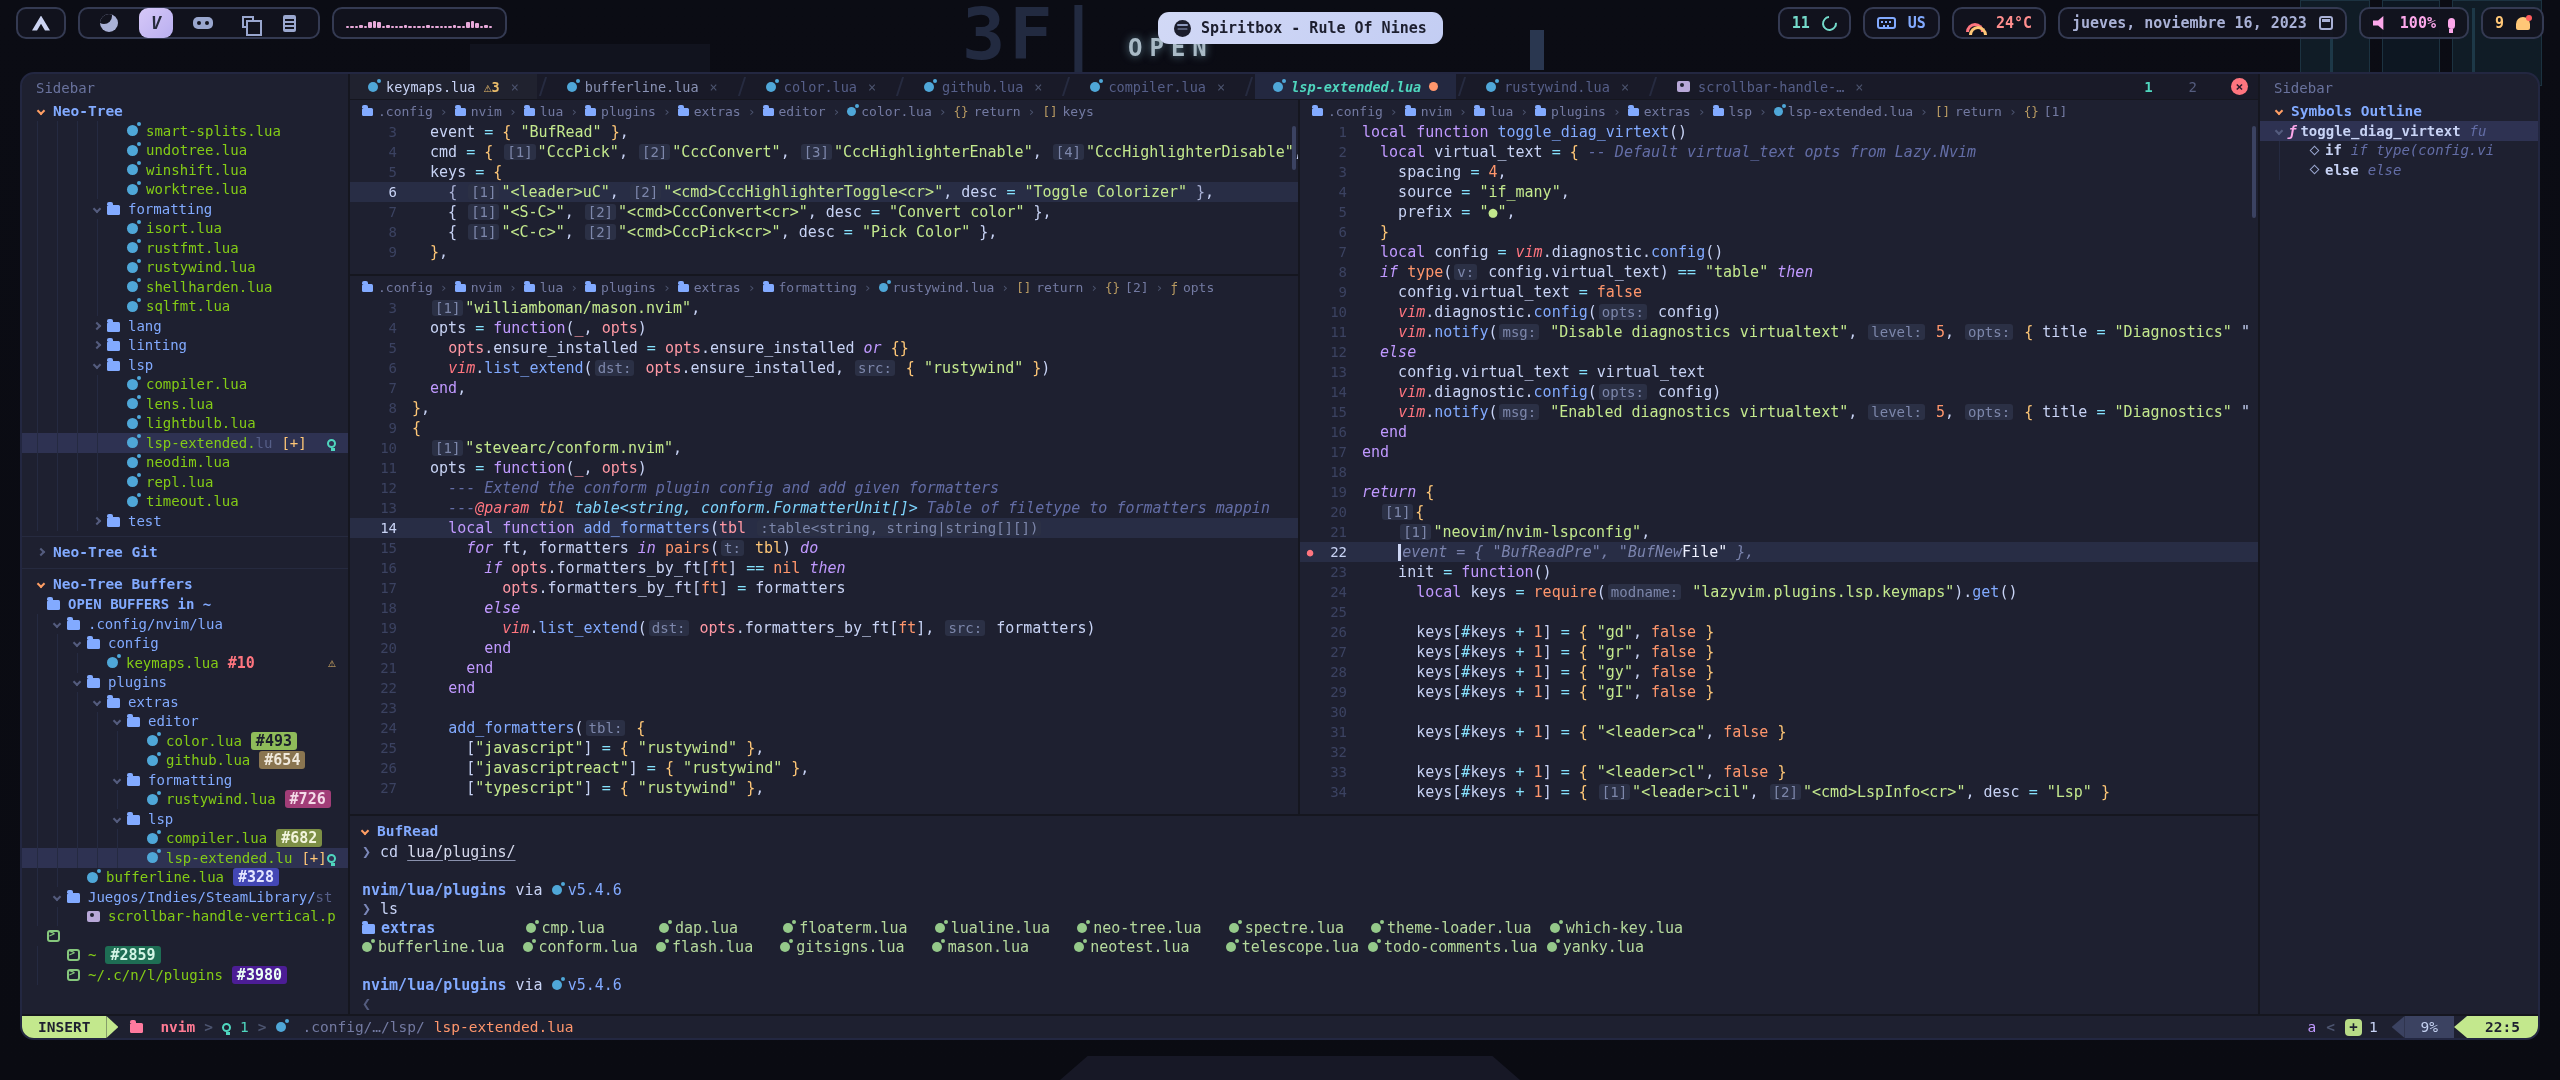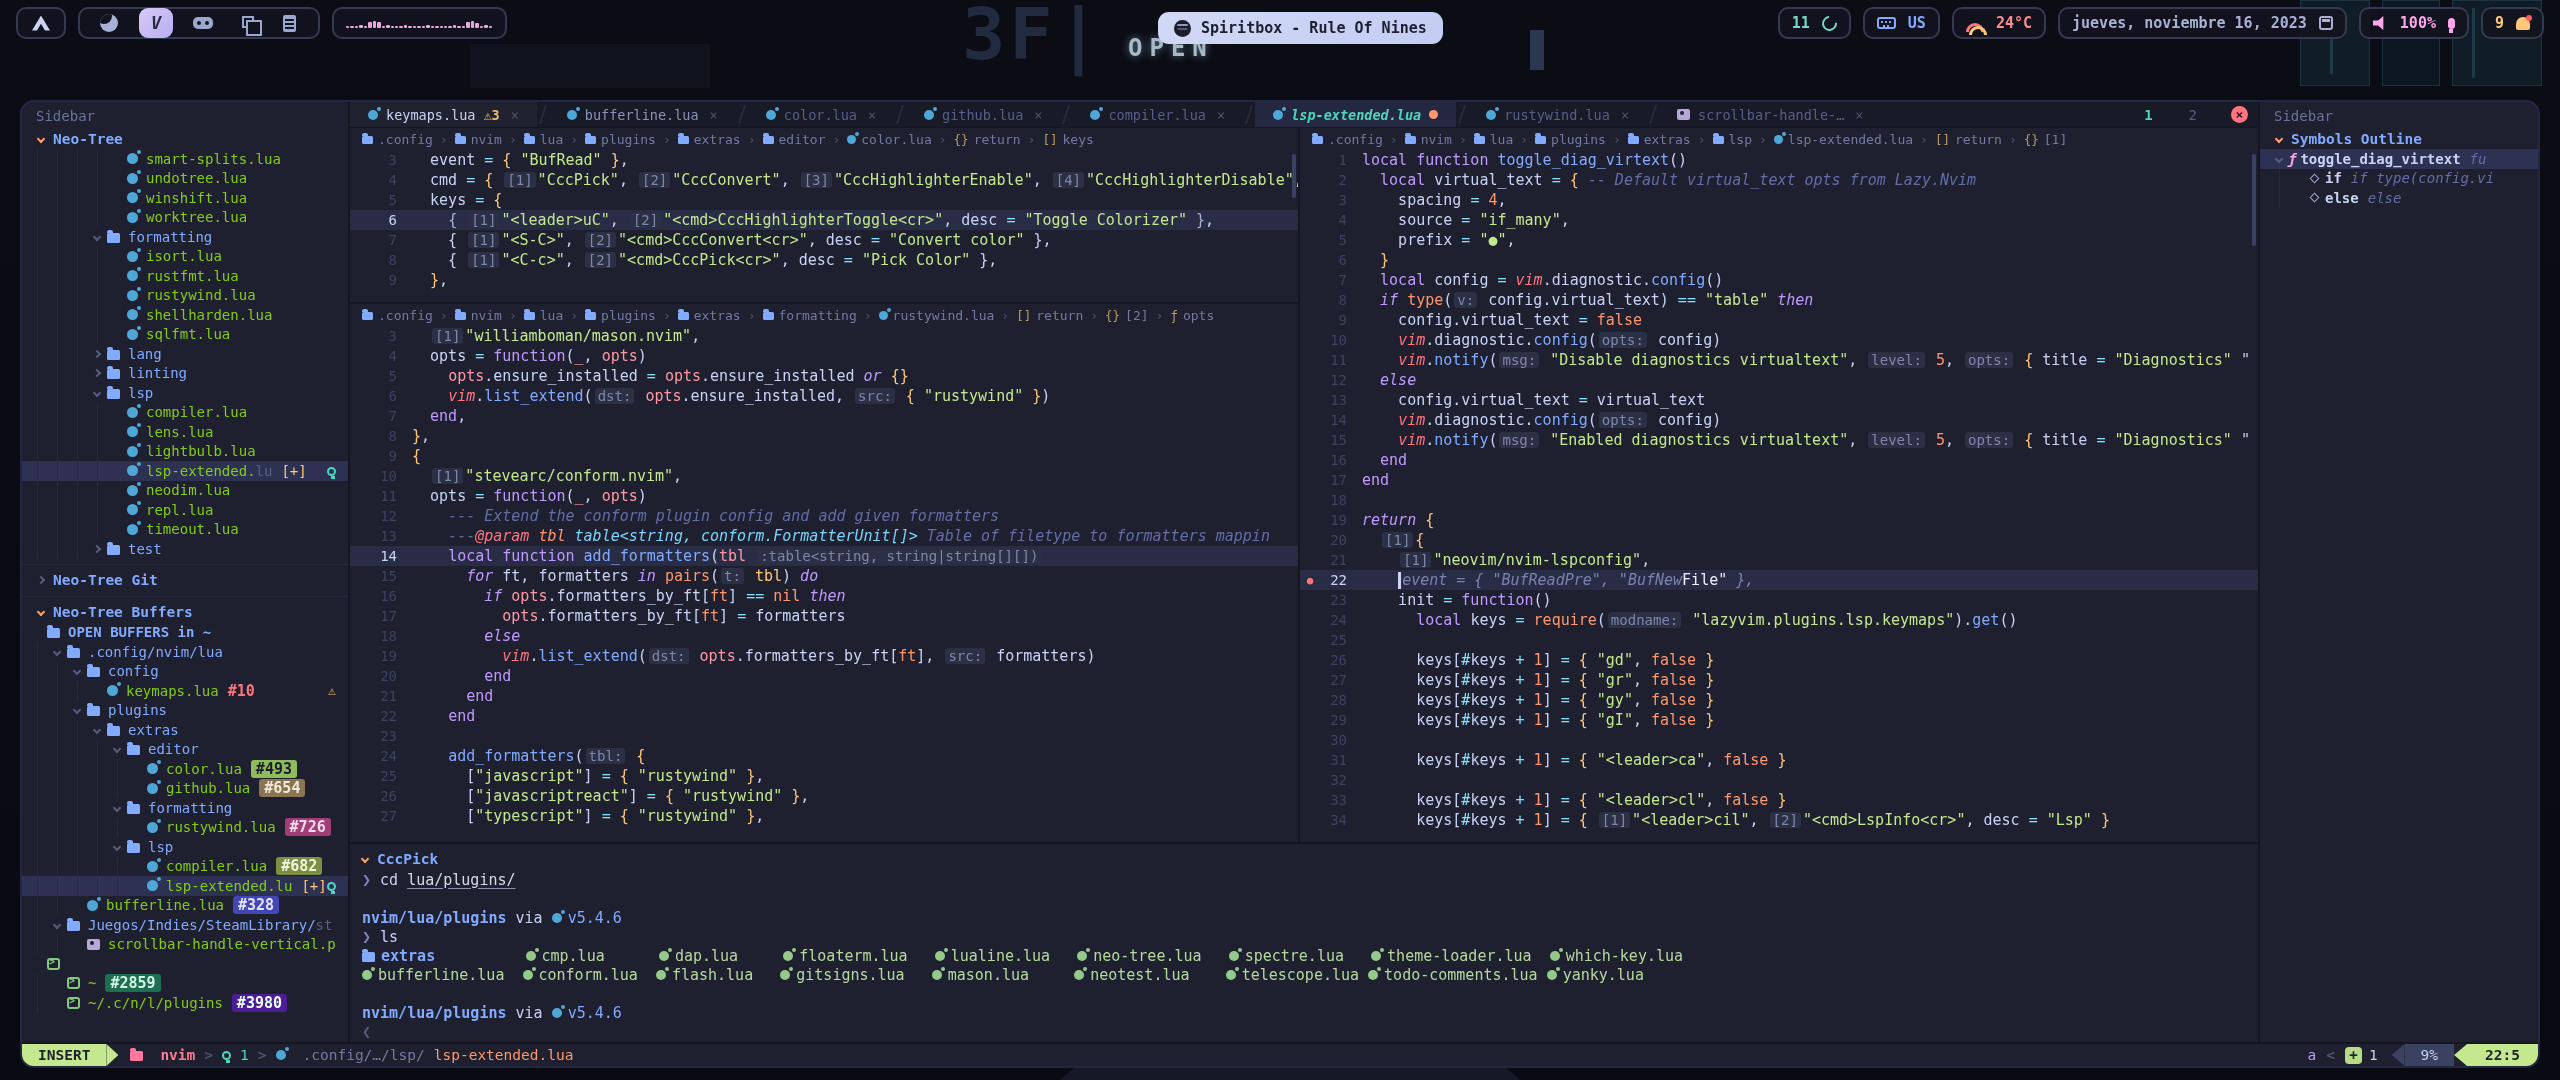--- a/index.html
+++ b/index.html
@@ -53,21 +53,21 @@
   .tb-rb::before{content:"";position:absolute;left:0px;top:0px;width:12px;height:6px;border-radius:12px 12px 0 0;border:3px solid #ffc777;border-bottom:none;}
   .tb-cal{width:14px;height:14px;border:2px solid #a9b1d6;border-radius:3px;position:relative;}
   .tb-cal::before{content:"";position:absolute;left:1px;top:1px;width:8px;height:3px;background:#a9b1d6;}
   .tb-spk{width:15px;height:14px;background:#fca7ea;clip-path:polygon(0 32%,35% 32%,70% 0,70% 100%,35% 68%,0 68%);}
   .tb-mic{width:7px;height:11px;background:#fca7ea;border-radius:4px;position:relative;}
   .tb-mic::after{content:"";position:absolute;left:1.5px;bottom:-4px;width:4px;height:4px;background:#fca7ea;}
   .tb-bell{width:14px;height:13px;background:#ffc777;border-radius:7px 7px 2px 2px;position:relative;}
   .tb-bell::after{content:"";position:absolute;right:-2px;top:-2px;width:6px;height:6px;border-radius:50%;background:#ff5c5c;}
 
   
-  .window{position:absolute;left:20px;top:100px;width:2520px;height:968px;background:#1e2030;
+  .window{position:absolute;left:20px;top:72px;width:2520px;height:968px;background:#1e2030;
     border:2px solid #232741;border-radius:14px;overflow:hidden;display:grid;
     grid-template-columns:326px 1912px 278px;grid-template-rows:940px 24px;}
 
   
   .sidebarL{overflow:hidden;padding-top:4px;}
   .sb-title{color:#6a739e;font-size:14px;padding:2px 0 4px 14px;}
   .shead{display:flex;align-items:center;gap:9px;height:21px;padding-left:16px;color:#82aaff;font-weight:bold;font-size:14.5px;}
   .cv{width:6px;height:6px;border-right:2px solid #545c7e;border-bottom:2px solid #545c7e;transform:rotate(45deg);flex:none;}
   .cv.r{transform:rotate(-45deg);}
   .cv.or{border-color:#ff9e64;}
@@ -1371,21 +1371,21 @@
                 <span class="ln">34</span>
               </span>
               <span class="lt"><span class="c-f">      keys[</span><span class="c-o">#</span><span class="c-f">keys </span><span class="c-o">+ </span><span class="c-n">1</span><span class="c-f">] </span><span class="c-o">= </span><span class="c-g">{ </span><span class="c-h">[1]</span><span class="c-s">"&lt;leader&gt;cil"</span><span class="c-f">, </span><span class="c-h">[2]</span><span class="c-s">"&lt;cmd&gt;LspInfo&lt;cr&gt;"</span><span class="c-f">, desc </span><span class="c-o">= </span><span class="c-s">"Lsp" </span><span class="c-g">}</span></span>
             </div>
           </div>
         </div>
     </div>
     <div class="floaterm">
       <div class="fhead">
         <span class="cv or"></span>
-        <span>CccPick</span>
+        <span>BufRead</span>
       </div>
       <div id="termbody">
           <div class="tline"><span class="t-pr">❯</span><span class="t-fg"> cd </span><span class="t-ul">lua/plugins/</span></div>
           <div class="tline"></div>
           <div class="tline"><span class="t-pb">nvim/lua/plugins</span><span class="t-fg"> via </span><span class="ic ic-lua-b"></span><span class="t-vb">v5.4.6</span></div>
           <div class="tline"><span class="t-pr">❯</span><span class="t-fg"> ls</span></div>
           <div class="tline"><span class="ic ic-folder"></span><span class="t-db">extras          </span><span class="ic ic-lua-g"></span><span class="t-g">cmp.lua      </span><span class="ic ic-lua-g"></span><span class="t-g">dap.lua     </span><span class="ic ic-lua-g"></span><span class="t-g">floaterm.lua   </span><span class="ic ic-lua-g"></span><span class="t-g">lualine.lua   </span><span class="ic ic-lua-g"></span><span class="t-g">neo-tree.lua   </span><span class="ic ic-lua-g"></span><span class="t-g">spectre.lua   </span><span class="ic ic-lua-g"></span><span class="t-g">theme-loader.lua  </span><span class="ic ic-lua-g"></span><span class="t-g">which-key.lua</span></div>
           <div class="tline"><span class="ic ic-lua-g"></span><span class="t-g">bufferline.lua  </span><span class="ic ic-lua-g"></span><span class="t-g">conform.lua  </span><span class="ic ic-lua-g"></span><span class="t-g">flash.lua   </span><span class="ic ic-lua-g"></span><span class="t-g">gitsigns.lua   </span><span class="ic ic-lua-g"></span><span class="t-g">mason.lua     </span><span class="ic ic-lua-g"></span><span class="t-g">neotest.lua    </span><span class="ic ic-lua-g"></span><span class="t-g">telescope.lua </span><span class="ic ic-lua-g"></span><span class="t-g">todo-comments.lua </span><span class="ic ic-lua-g"></span><span class="t-g">yanky.lua</span></div>
           <div class="tline"></div>
           <div class="tline"><span class="t-pb">nvim/lua/plugins</span><span class="t-fg"> via </span><span class="ic ic-lua-b"></span><span class="t-vb">v5.4.6</span></div>

